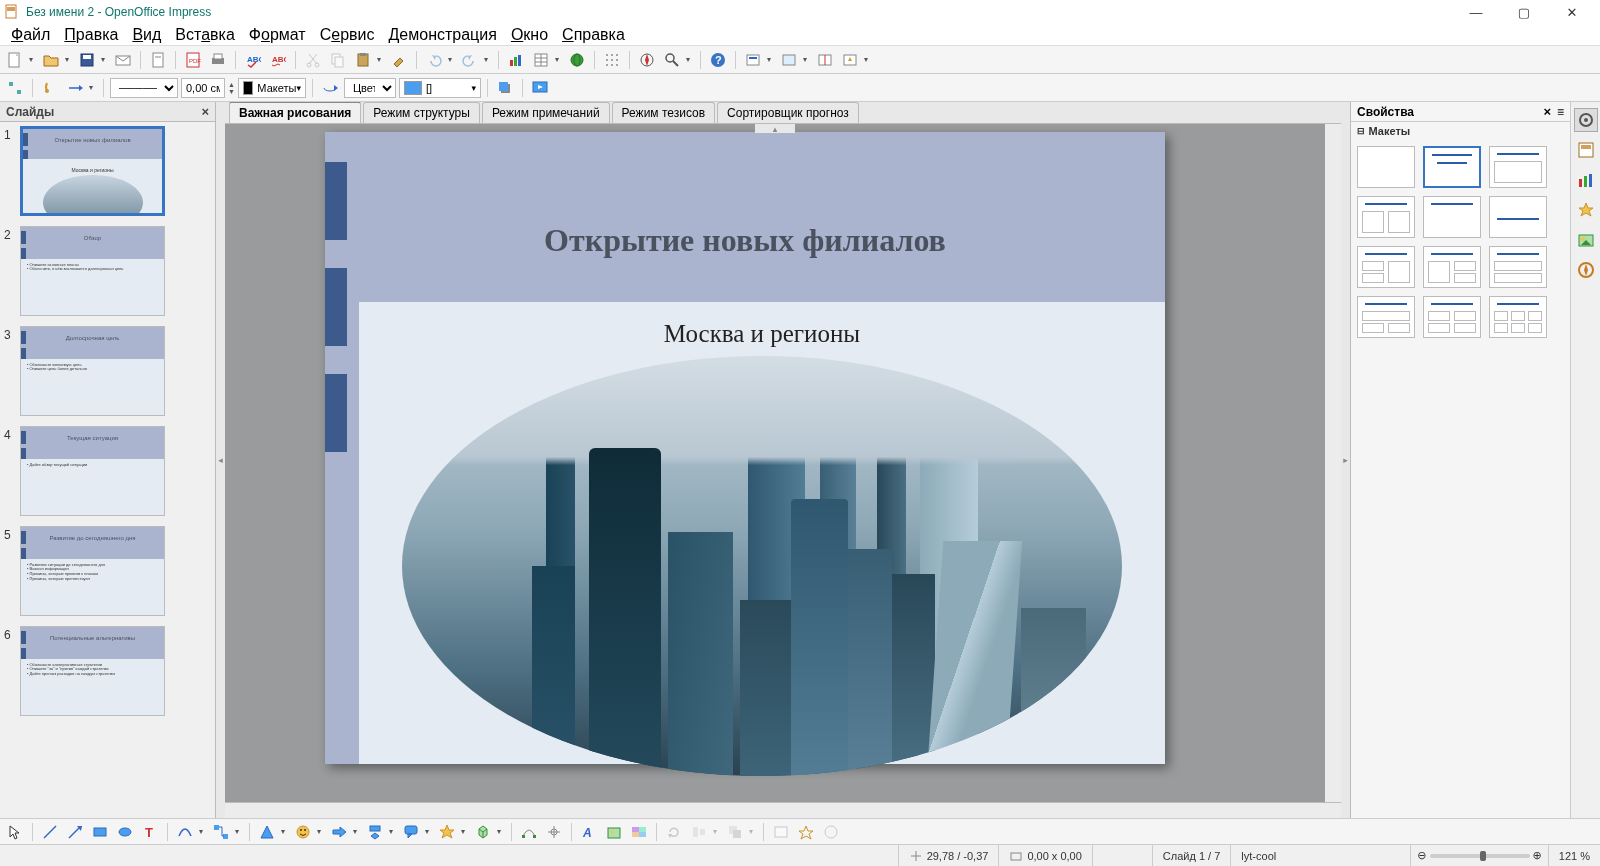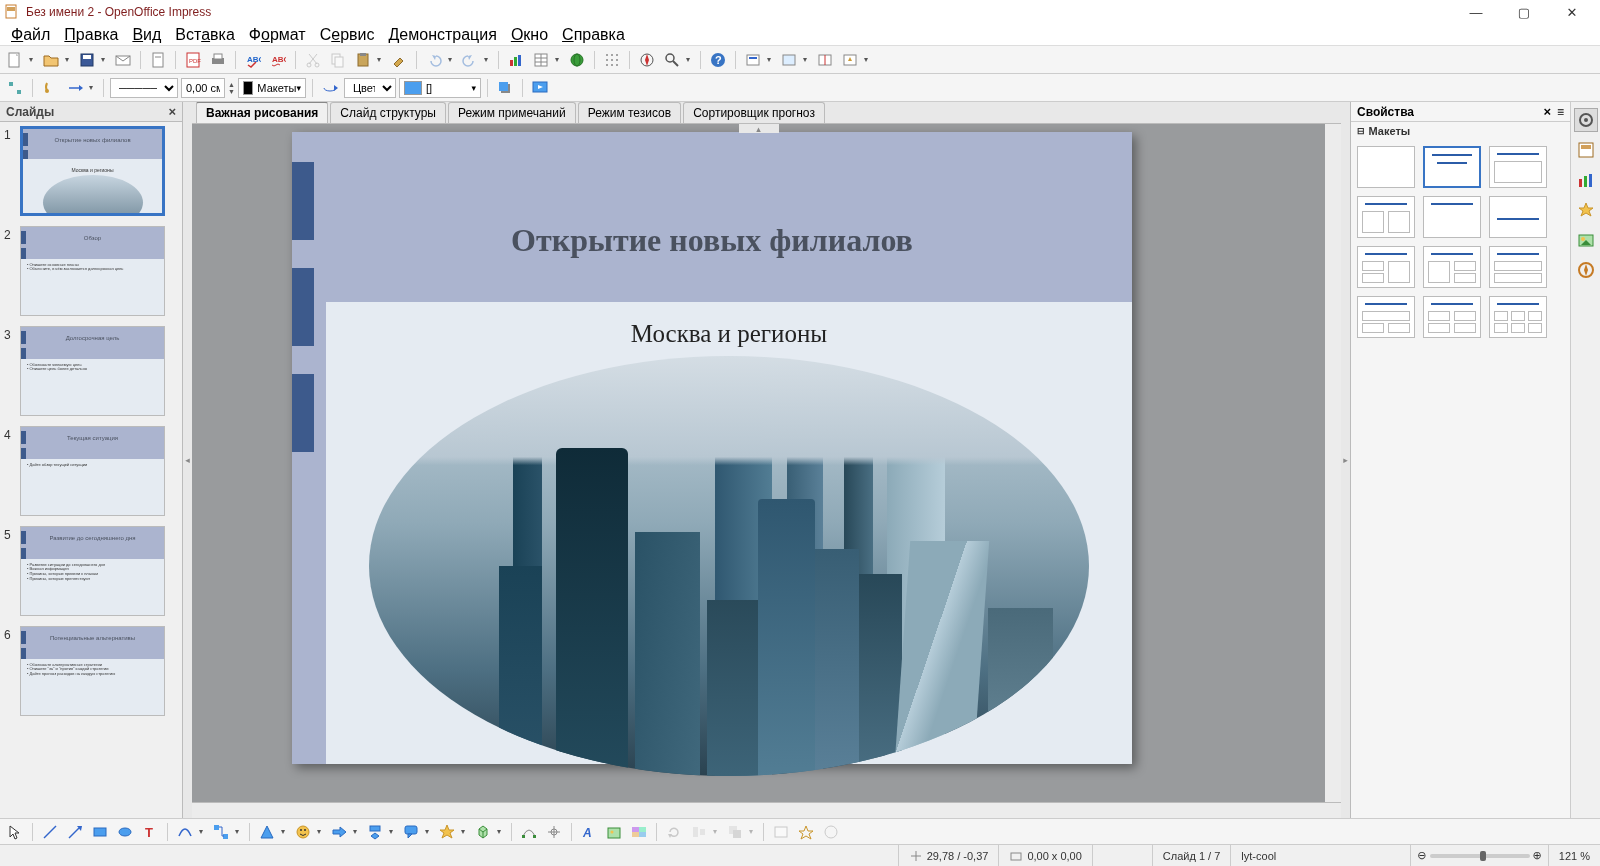--- a/index.html
+++ b/index.html
@@ -1,21 +1,21 @@
 <!DOCTYPE html>
 <html><head>
 <meta charset="utf-8">
 <style>
 * { margin: 0; padding: 0; box-sizing: border-box; font-family: "Segoe UI", Tahoma, sans-serif; }
 body { width: 1600px; height: 866px; background: #f0f0f0; display: flex; flex-direction: column; overflow: hidden; font-size: 12px; }
 
 
 .titlebar { height: 24px; background: #fff; display: flex; align-items: center; padding: 0 4px; }
 .titlebar .doc-icon { width: 16px; height: 16px; margin-right: 6px; }
-.titlebar .title { font-size: 12px; color: #7f1d1d; flex: 1; }
+.titlebar .title { font-size: 12px; color: #0f766e; flex: 1; }
 .win-controls { display: flex; gap: 20px; margin-right: 10px; }
 .win-btn { width: 28px; height: 20px; display: flex; align-items: center; justify-content: center; cursor: pointer; font-size: 13px; color: #333; }
 
 
 .menubar { height: 22px; background: #fff; display: flex; align-items: center; padding: 0 4px; border-bottom: 1px solid #ddd; }
 .menu-item { padding: 2px 7px; font-size: 16px; cursor: pointer; }
 .menu-item u { text-decoration: underline; }
 
 
 .toolbar { height: 28px; background: #f5f5f5; display: flex; align-items: center; padding: 0 4px; gap: 3px; border-bottom: 1px solid #ccc; }
@@ -30,21 +30,21 @@
 .line-width-select { width: 44px; }
 .color-select { width: 68px; display: flex; align-items: center; }
 .color-swatch { width: 18px; height: 14px; border: 1px solid #999; margin-right: 4px; }
 .fill-type-select { width: 52px; }
 .fill-color-select { width: 82px; display: flex; align-items: center; }
 
 
 .main-area { flex: 1; display: flex; overflow: hidden; }
 
 
-.slides-panel { width: 183px; background: #f0f0f0; border-right: 1px solid #bbb; display: flex; flex-direction: column; }
+.slides-panel { width: 216px; background: #f0f0f0; border-right: 1px solid #bbb; display: flex; flex-direction: column; }
 .panel-header { height: 20px; background: #e8e8e8; border-bottom: 1px solid #bbb; display: flex; align-items: center; padding: 0 6px; font-size: 12px; font-weight: bold; color: #444; }
 .panel-header .close { margin-left: auto; cursor: pointer; font-size: 13px; }
 .slides-list { flex: 1; overflow-y: auto; padding: 4px; }
 .slide-thumb-wrap { display: flex; margin-bottom: 10px; }
 .slide-num { width: 16px; font-size: 12px; color: #333; padding-top: 2px; }
 .slide-thumb { width: 145px; height: 90px; background: #fff; border: 1px solid #bbb; position: relative; overflow: hidden; cursor: pointer; }
 .slide-thumb.selected { border: 3px solid #3874c4; }
 .thumb-header { position: absolute; top: 0; left: 0; right: 0; height: 36%; background: #abb4cf; }
 .thumb-bars { position: absolute; top: 4px; left: 0; }
 .thumb-bar { width: 5px; height: 13px; background: #3d5a8c; margin-bottom: 4px; }
@@ -515,21 +515,21 @@
           </div>
         </div>
       </div>
   </div>
 
   <div class="expand-handle" style="width:9px">◂</div>
 
   <div class="center-area">
     <div class="view-tabs">
       <div class="view-tab active">Важная рисования</div>
-      <div class="view-tab">Слайд структуры</div>
+      <div class="view-tab">Режим структуры</div>
       <div class="view-tab">Режим примечаний</div>
       <div class="view-tab">Режим тезисов</div>
       <div class="view-tab">Сортировщик прогноз</div>
     </div>
     <div style="flex:1;display:flex;overflow:hidden">
       <div class="canvas-wrap">
         <div class="expand-handle" style="height:9px;margin-bottom:-9px;position:relative;z-index:2;width:40px;margin-left:auto;margin-right:auto">▴</div>
         <div class="canvas-inner">
           <div class="slide-canvas">
             <div class="slide-deco-bars">

